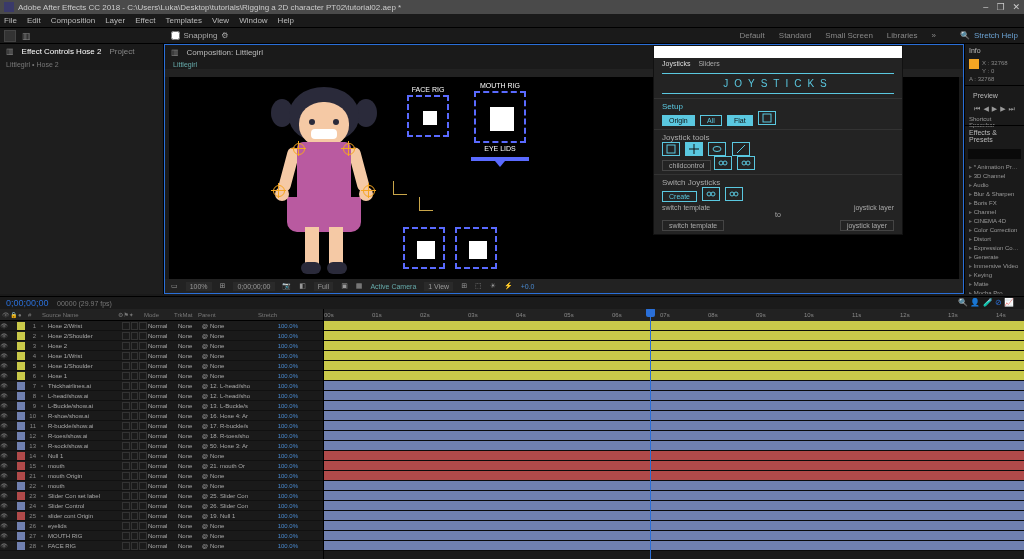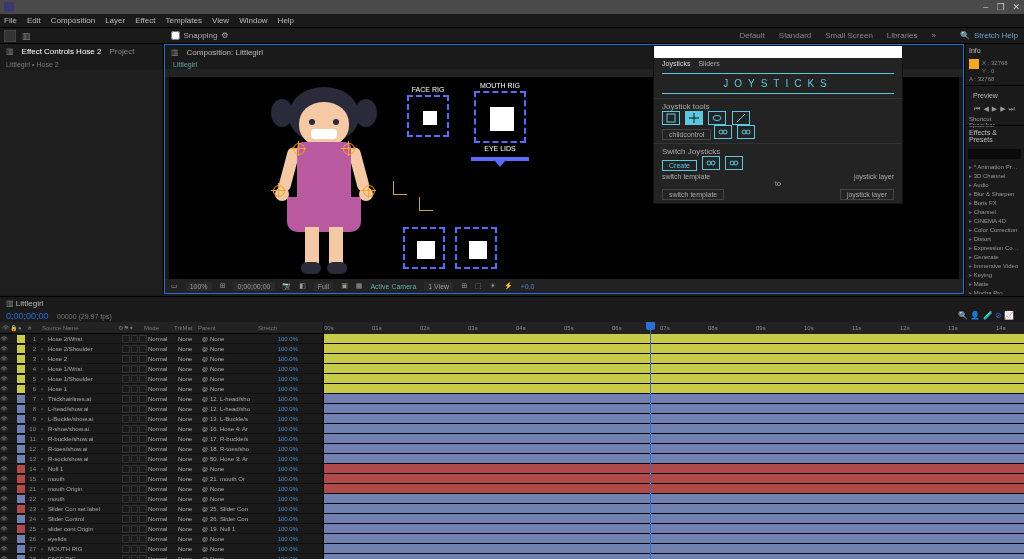--- a/index.html
+++ b/index.html
@@ -132,20 +132,21 @@
 
 
 .tbar { height:10px; border-bottom:1px solid #0a0a0a; }
 
 </style>
 </head>
 <body>
 
 <div class="titlebar">
   <span class="icon"></span>
+  <span>Adobe After Effects CC 2018 - C:\Users\Luka\Desktop\tutorials\Rigging a 2D character PT02\tutorial02.aep *</span>
   <div class="wincontrols">
     <span>–</span>
     <span>❐</span>
     <span>✕</span>
   </div>
 </div>
 
 <div class="menubar">
   <span class="item">File</span>
   <span class="item">Edit</span>
@@ -270,20 +271,31 @@
       <span style="color:#4a8ad0">+0.0</span>
     </div>
 
     <div class="jspanel">
       <div class="header"></div>
       <div class="subtabs">
         <span style="color:#ddd">Joysticks</span>
         <span>Sliders</span>
       </div>
       <div class="logo">JOYSTICKS</div>
+      <div class="section">
+        <span style="color:#5ac8e0">Setup</span><br>
+        <span class="btn solid">Origin</span>
+        <span class="btn">All</span>
+        <span class="btn solid">Flat</span>
+        <span class="iconbtn">
+            <svg viewBox="0 0 10 10">
+              <rect x="1" y="1" width="8" height="8"></rect>
+            </svg>
+          </span>
+      </div>
       <div class="section">
         <span>Joystick tools</span><br>
         <span class="iconbtn">
             <svg viewBox="0 0 10 10">
               <rect x="1" y="1" width="8" height="8"></rect>
             </svg>
           </span>
         <span class="iconbtn solid">
             <svg viewBox="0 0 10 10">
               <path d="M5 0v10M0 5h10"></path>
@@ -384,24 +396,20 @@
           <div class="cat">Immersive Video</div>
           <div class="cat">Keying</div>
           <div class="cat">Matte</div>
           <div class="cat">Mocha Pro</div>
         </div>
     </div>
   </div>
 </div>
 
 <div class="timeline">
-  <div class="ttabs">
-    <span style="color:#888">▥</span>
-    <span>Littlegirl</span>
-  </div>
   <div class="tc">
     <span>0;00;00;00</span>
     <span style="color:#777;font-size:7px;margin-left:6px">00000 (29.97 fps)</span>
     <span style="float:right;margin-right:4px;font-size:8px">
       <span>🔍</span>
       <span>👤</span>
       <span>🧪</span>
       <span>⊘</span>
       <span>📈</span>
     </span>

